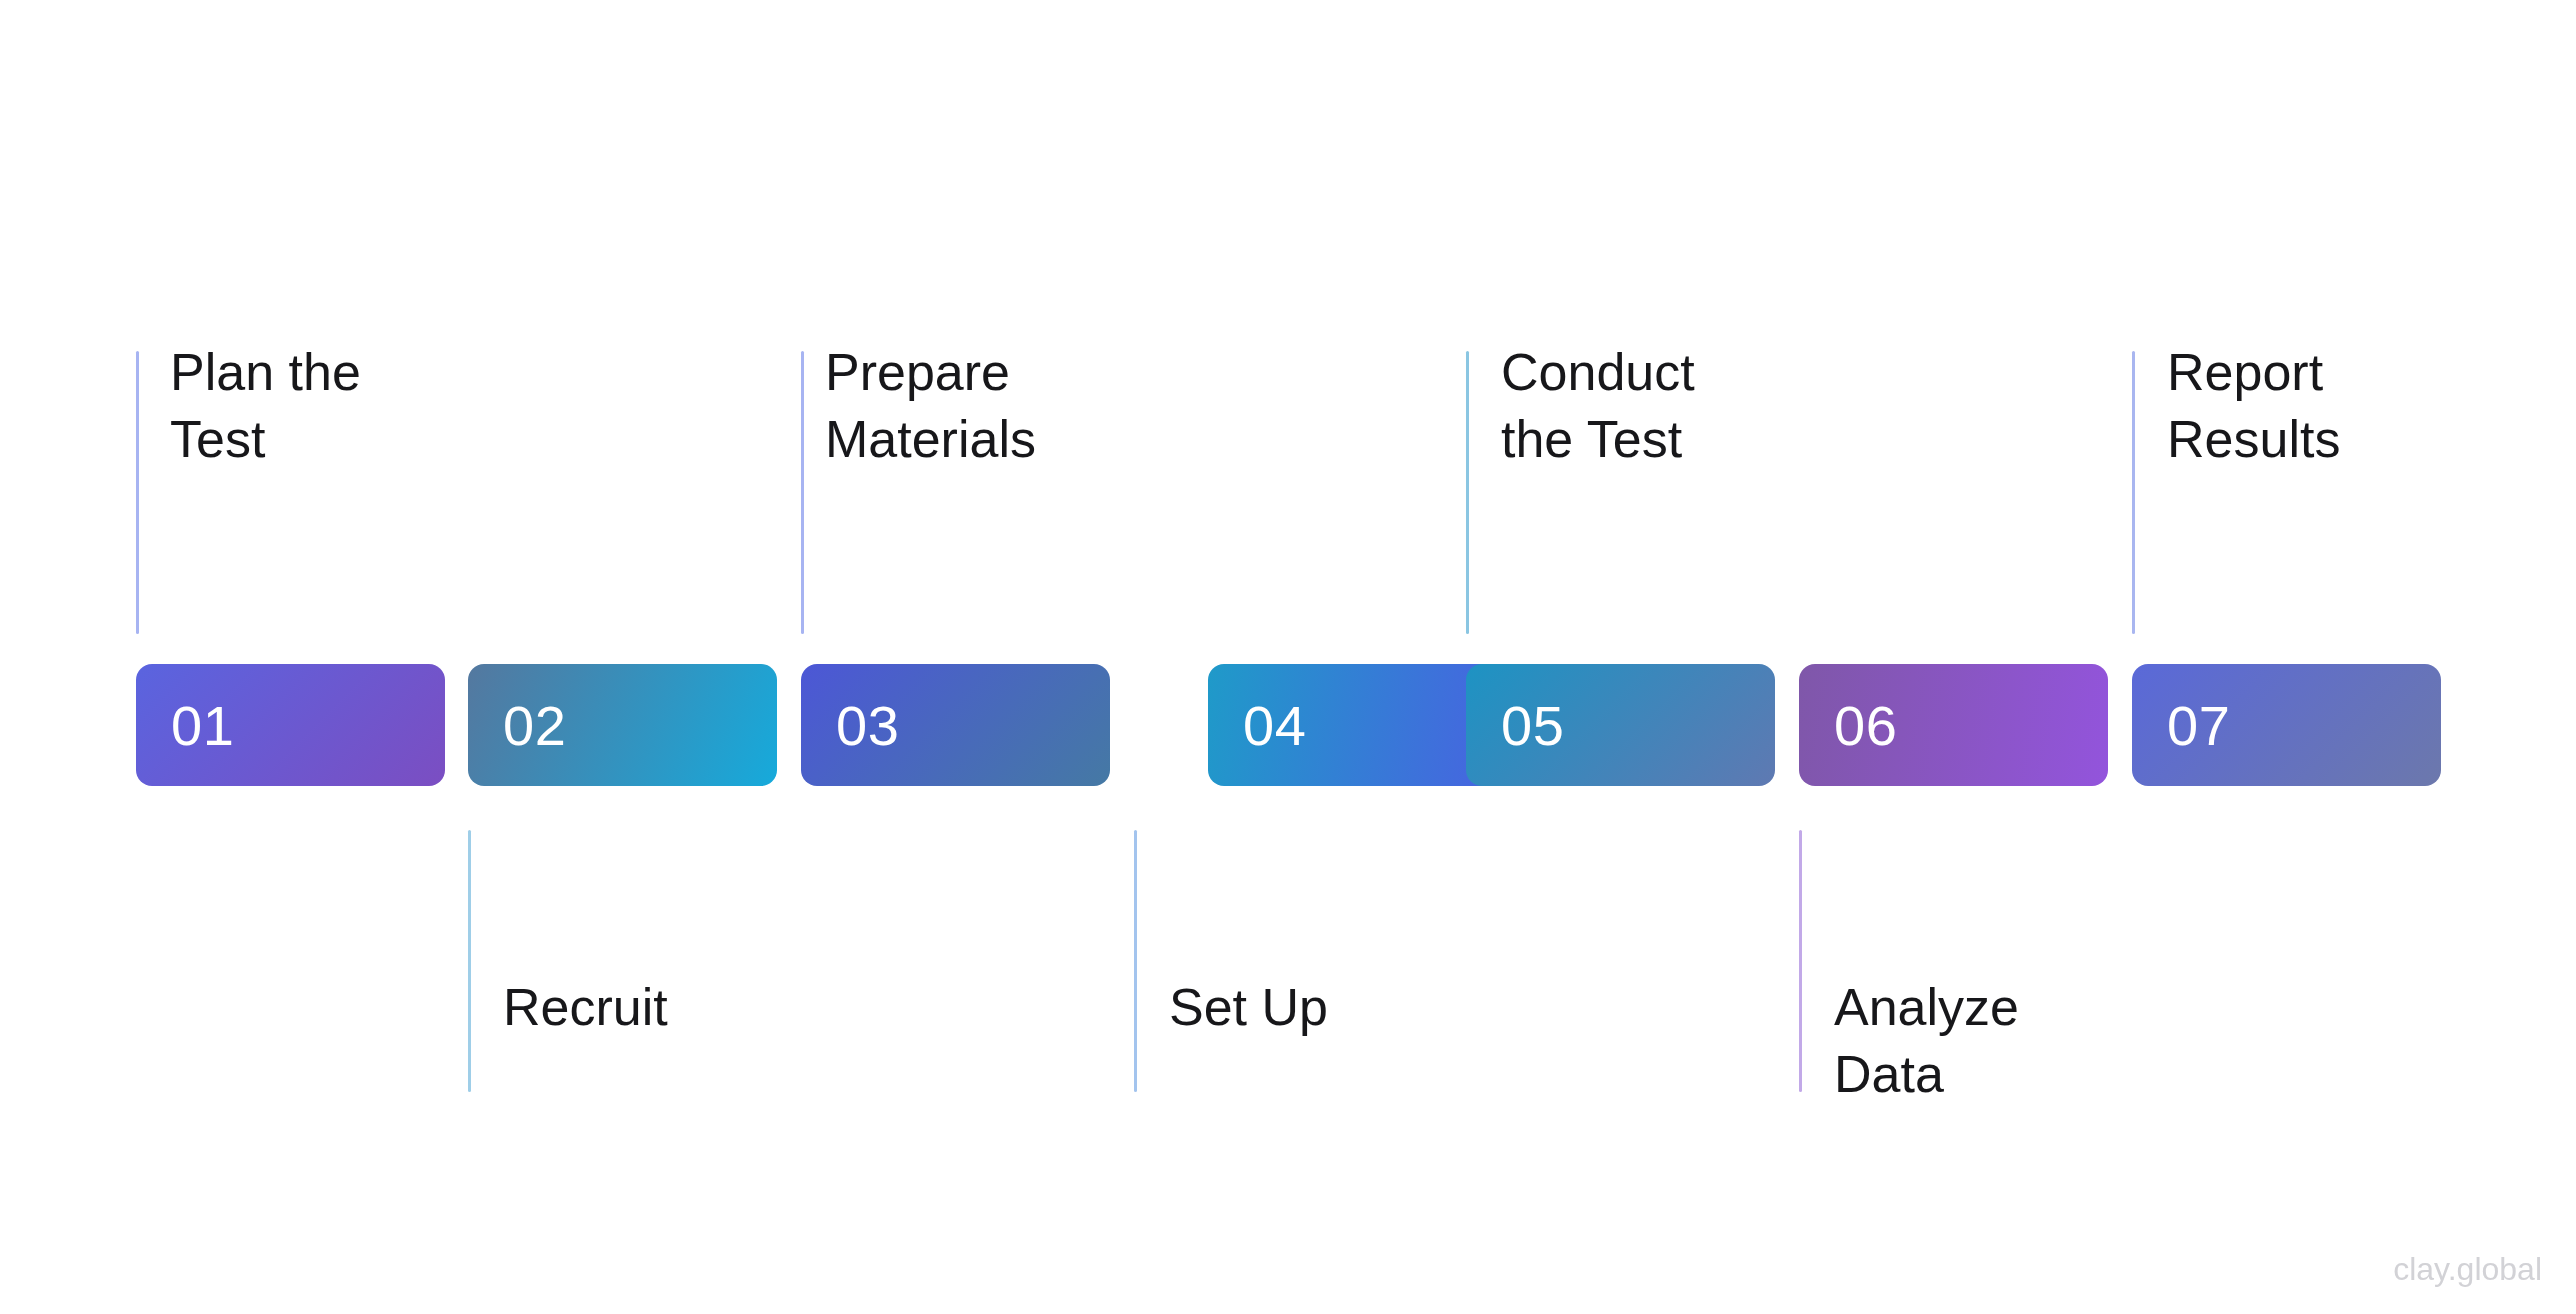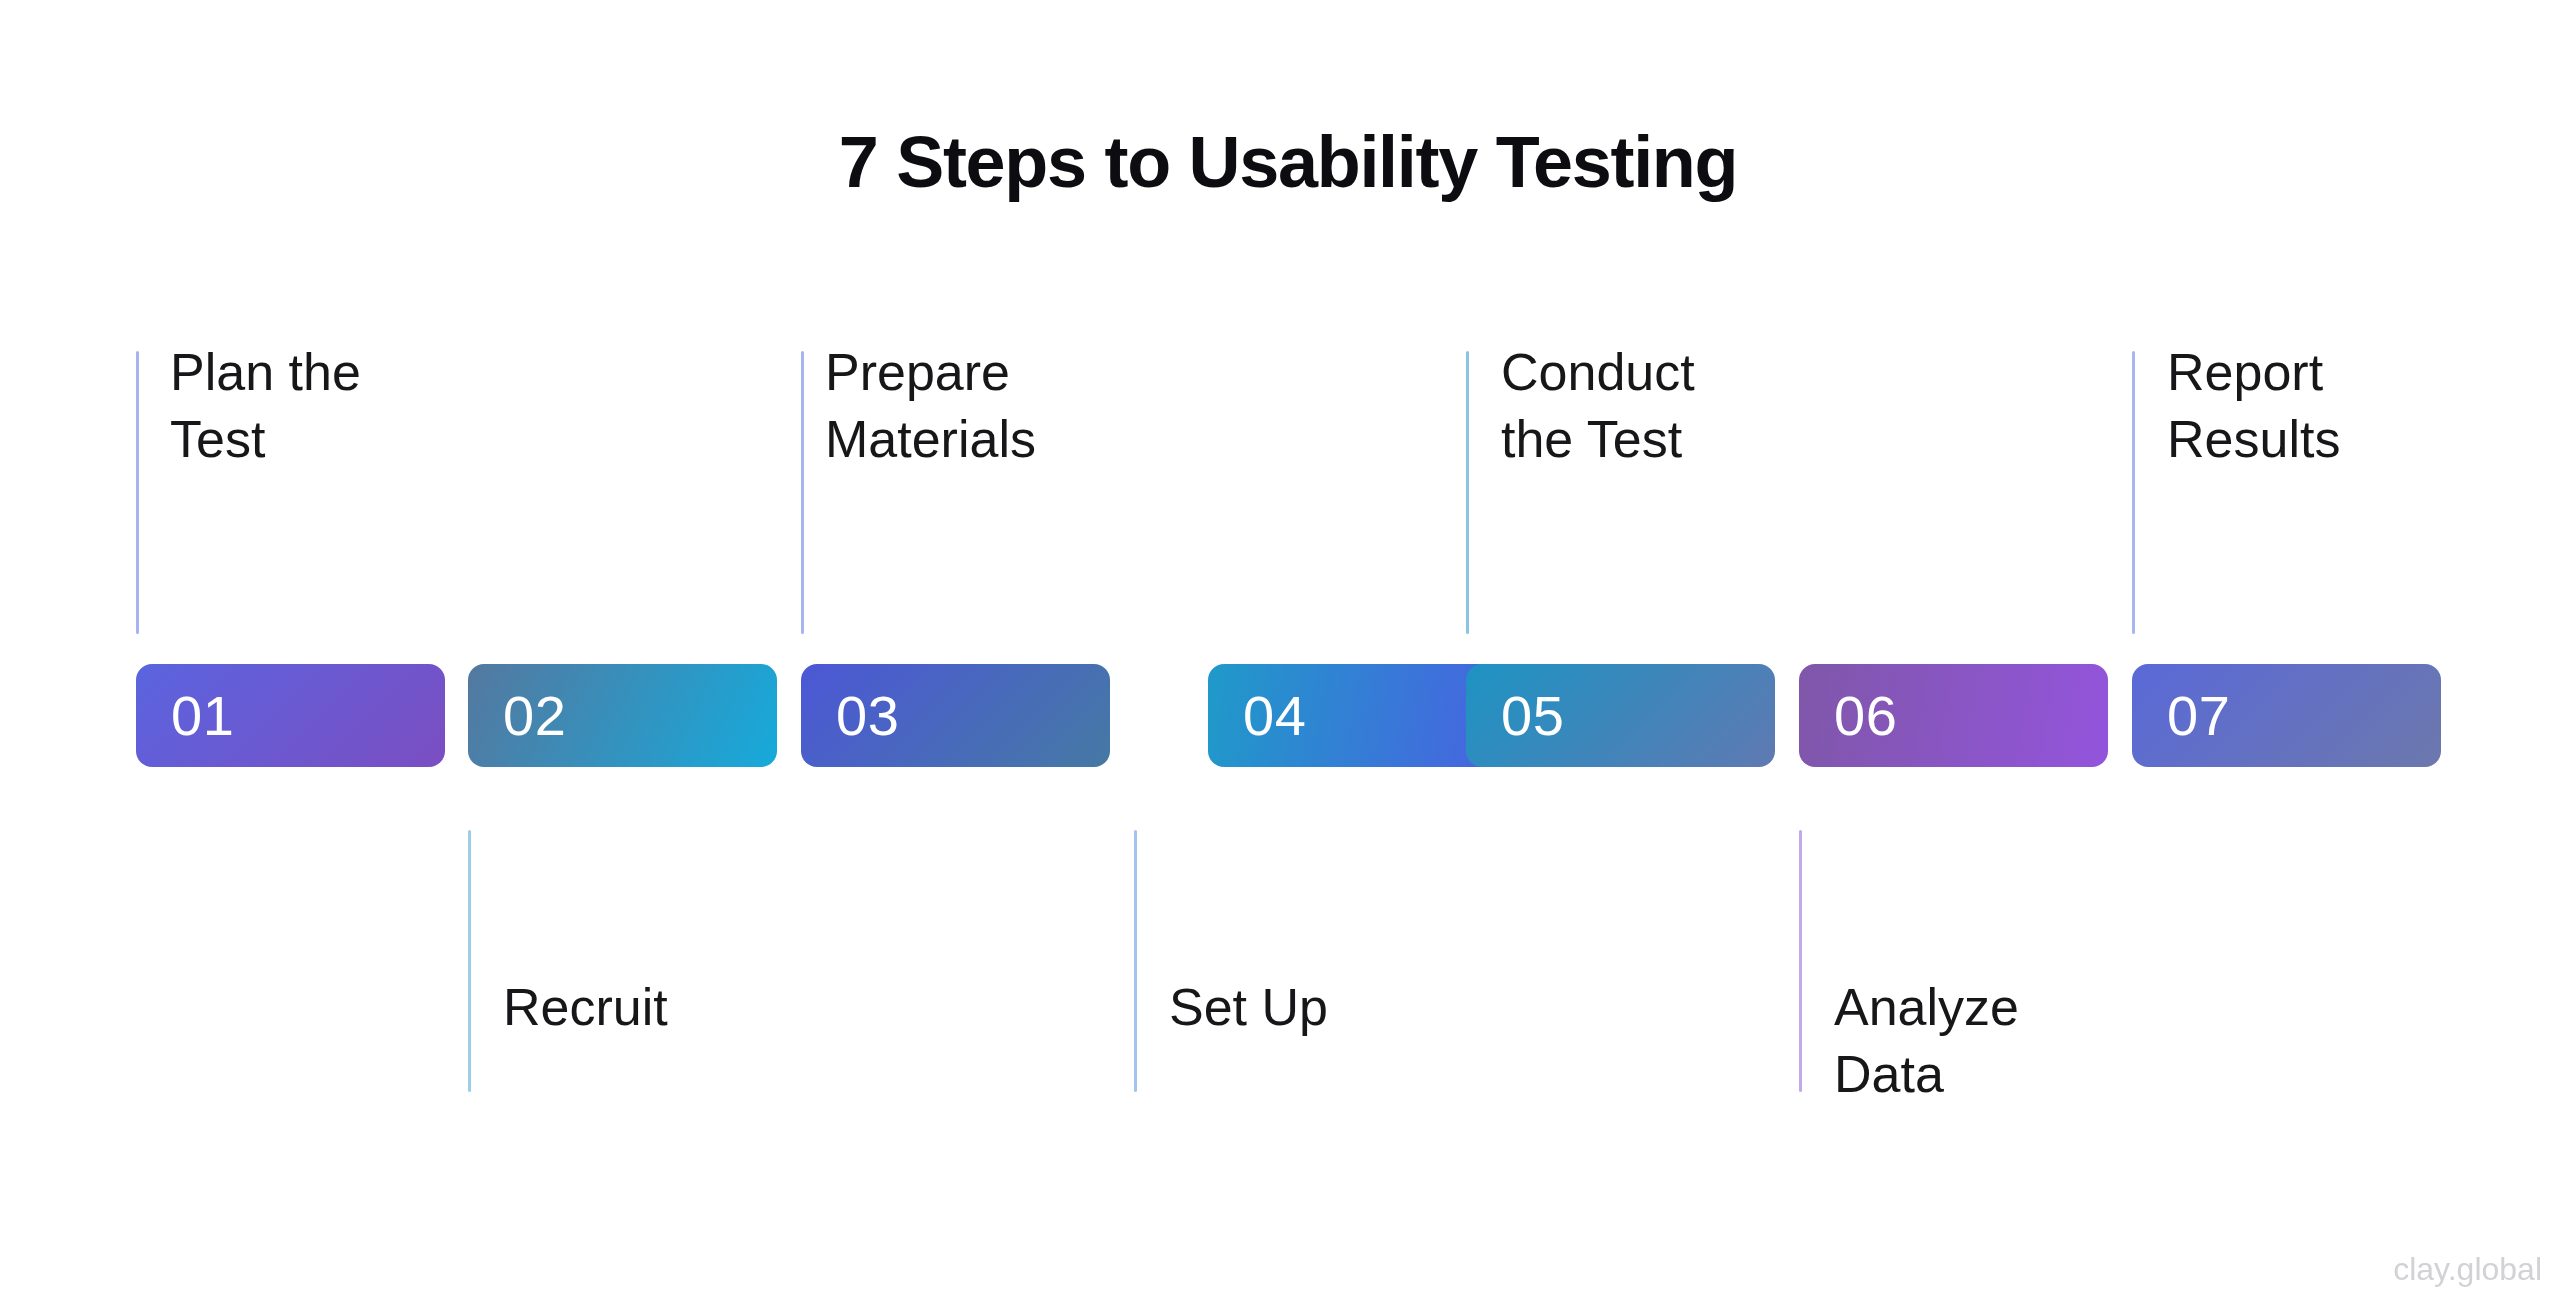--- a/index.html
+++ b/index.html
@@ -27,21 +27,21 @@
     line-height: 87px;
     font-weight: 700;
     letter-spacing: -1.3px;
     color: #0c0c11;
   }
   .step { position: absolute; top: 0; left: 0; }
   .box {
     position: absolute;
     top: 664px;
     width: 309px;
-    height: 103px;
+    height: 122px;
     border-radius: 16px;
     display: flex;
     align-items: center;
   }
   .num {
     color: #ffffff;
     font-size: 56px;
     font-weight: 500;
     letter-spacing: 0.7px;
     padding-left: 35px;
@@ -69,21 +69,20 @@
     bottom: 27px;
     font-size: 32px;
     color: #d2d2d6;
     letter-spacing: 0;
   }
 </style>
 </head>
 <body>
 
 <div class="canvas">
-  <div class="title">7 Steps to Usability Testing</div>
 
   <div id="steps-container">
   <div class="step">
     <div class="connector top" style="left: 136px; background: rgb(167, 180, 242);"></div>
     <div class="label top" style="left: 170px;">
       <span>Plan the</span><br>
       <span>Test</span>
     </div>
     <div class="box" style="left: 136px; width: 309px; background: linear-gradient(135deg, rgb(90, 100, 223), rgb(123, 78, 194));">
       <span class="num">01</span>

